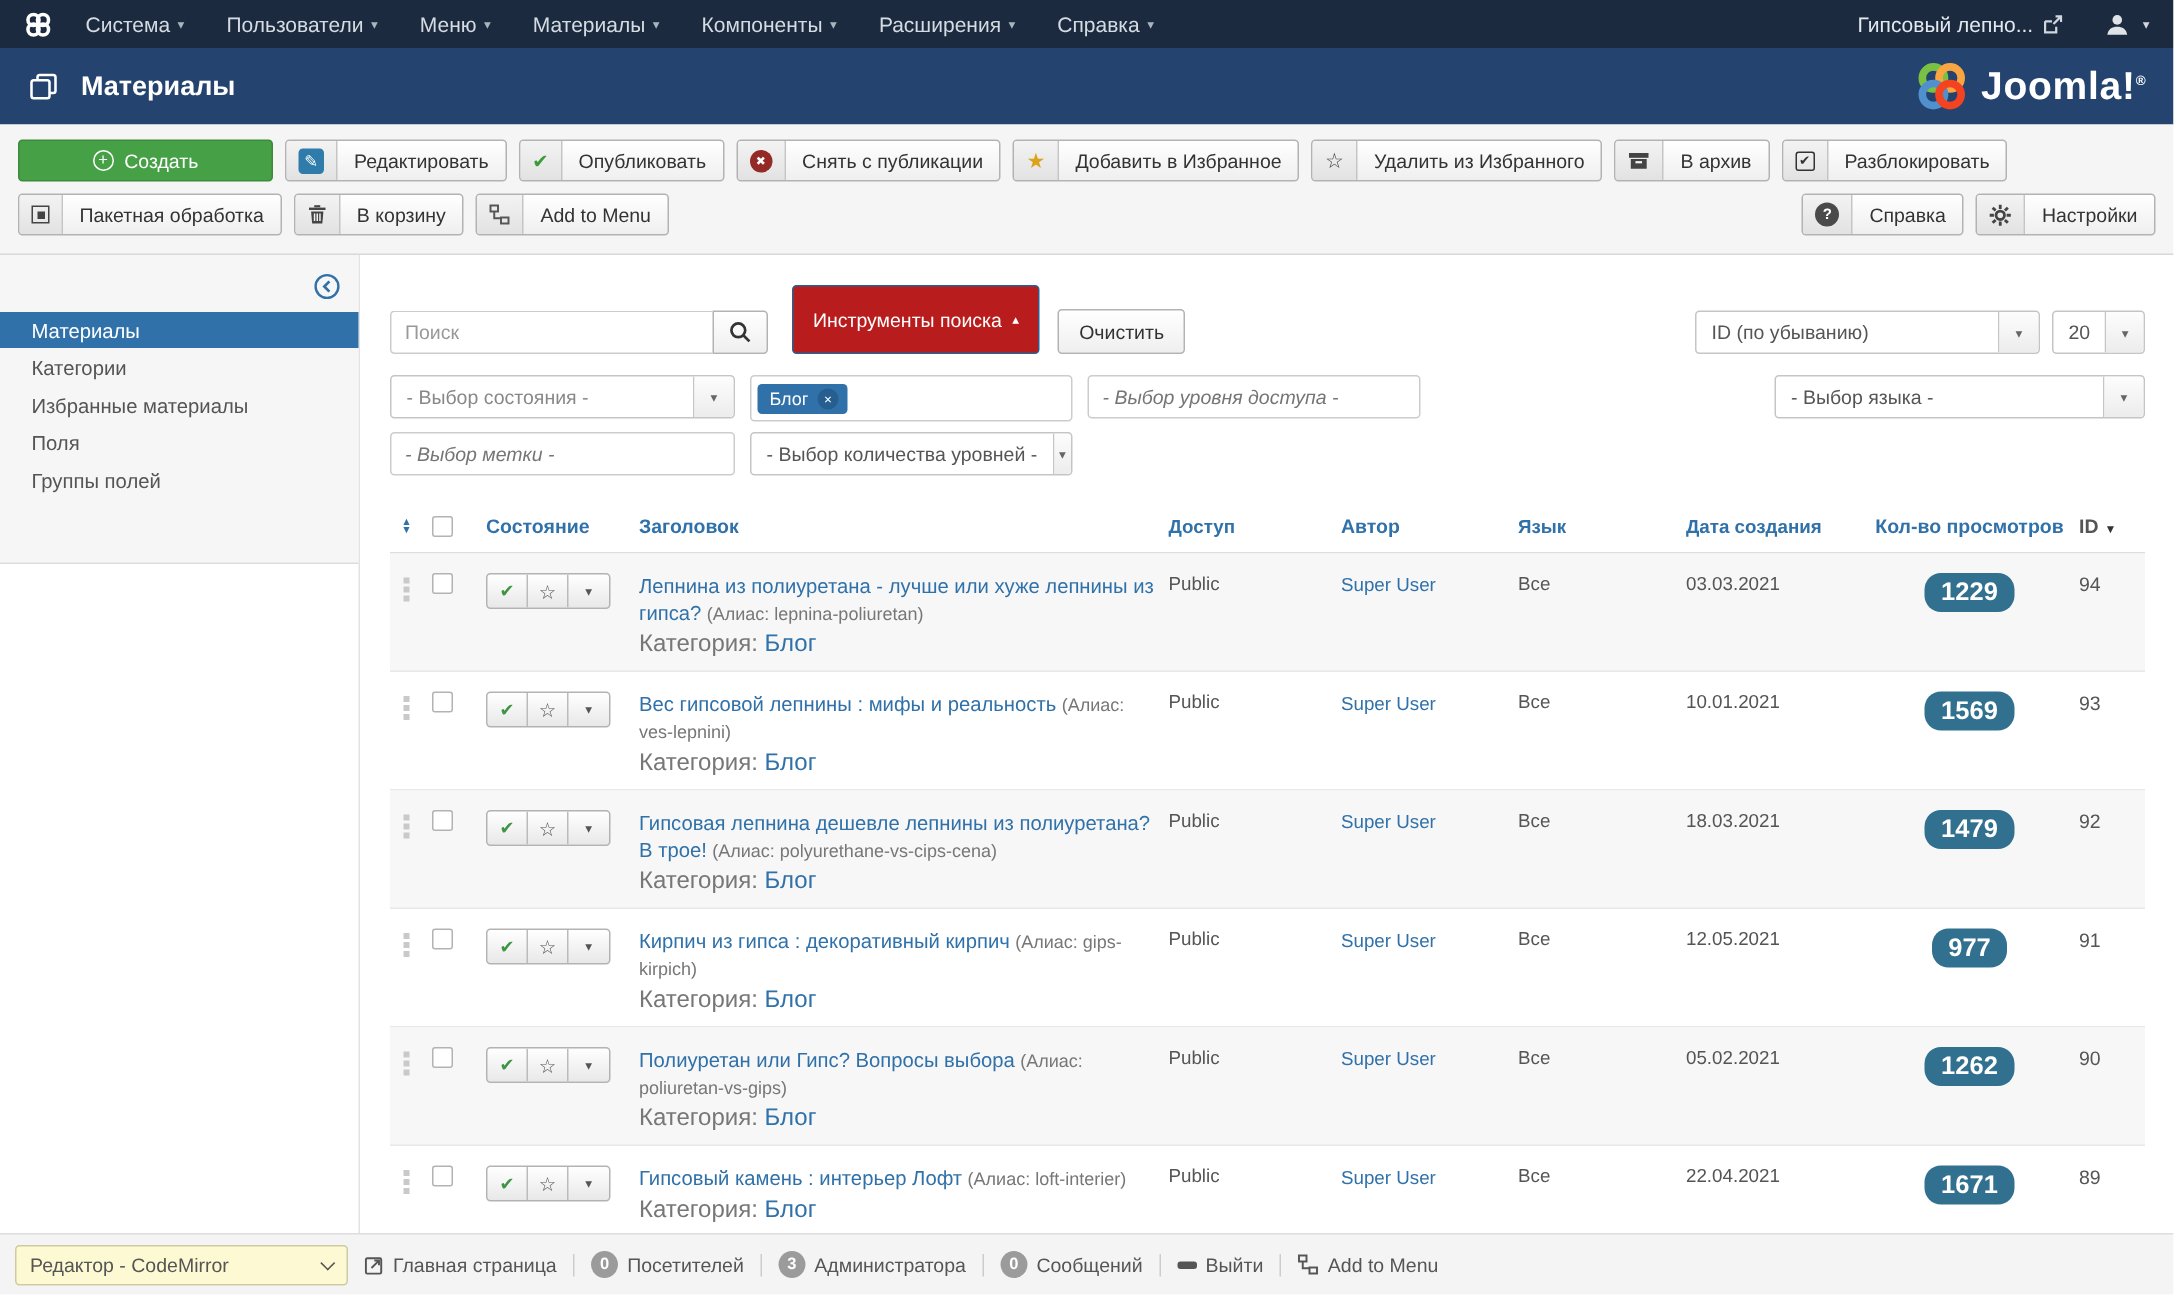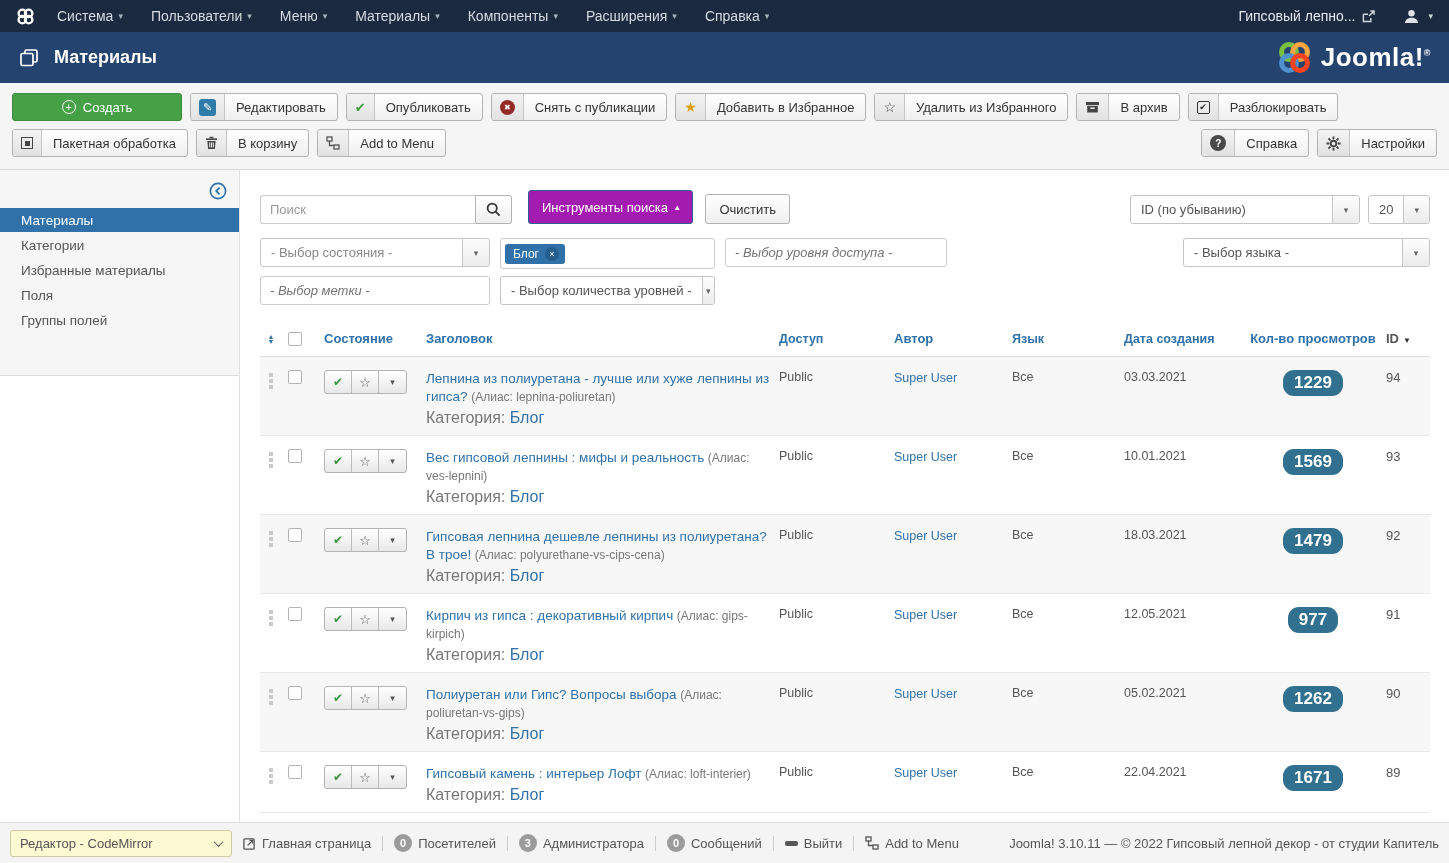--- a/index.html
+++ b/index.html
@@ -53,21 +53,21 @@
   .side-item.active { background:#3071a9; color:#fff; }
 
   main.content { flex:1; padding:20px 19px 0 20px; overflow:hidden; }
 
   
   .searchrow { display:flex; align-items:flex-end; margin-bottom:14px; }
   .search-box { display:flex; }
   .search-box input { width:215px; height:29px; border:1px solid #ccc; border-right:none; border-radius:3px 0 0 3px; padding:0 9px; font-size:13px; color:#555; font-family:"Liberation Sans",sans-serif; outline:none; }
   .search-box input::placeholder { color:#999; }
   .search-btn { width:37px; height:29px; border:1px solid #b3b3b3; border-radius:0 3px 3px 0; background:linear-gradient(#fff,#efefef); display:flex; align-items:center; justify-content:center; cursor:pointer; }
-  .tools-btn { margin-left:16px; height:34px; background:#a21caf; border:1px solid #2a5f91; border-radius:3px; color:#fff; font-size:13px; padding:0 13px; display:inline-flex; align-items:center; gap:7px; cursor:pointer; }
+  .tools-btn { margin-left:16px; height:46px; background:#b91c1c; border:1px solid #2a5f91; border-radius:3px; color:#fff; font-size:13px; padding:0 13px; display:inline-flex; align-items:center; gap:7px; cursor:pointer; }
   .tools-btn .car { font-size:9px; }
   .clear-btn { margin-left:12px; height:30px; border:1px solid #b3b3b3; border-radius:3px; background:linear-gradient(#fff,#efefef); font-size:13px; color:#333; padding:0 13px; display:inline-flex; align-items:center; cursor:pointer; }
   .searchrow .right { margin-left:auto; display:flex; gap:8px; }
 
   .sel { display:inline-flex; align-items:stretch; height:29px; border:1px solid #c5c5c5; border-radius:3px; background:#fff; cursor:pointer; }
   .sel .val { display:flex; align-items:center; padding:0 10px; font-size:13px; color:#555; white-space:nowrap; flex:1; }
   .sel .carseg { width:27px; display:flex; align-items:center; justify-content:center; border-left:1px solid #c5c5c5; background:linear-gradient(#fdfdfd,#ececec); color:#666; font-size:9px; border-radius:0 3px 3px 0; }
   .sel.s-sort { width:230px; }
   .sel.s-size { width:62px; }
   .sel .val.ph { color:#888; }
@@ -661,16 +661,15 @@
       </span>
     <span class="vsep"></span>
     <span class="f-item">
       <svg width="14" height="14" viewBox="0 0 14 14">
           <rect x="1" y="1" width="5" height="4" stroke="#555" stroke-width="1.3" fill="none"></rect>
           <rect x="8" y="9" width="5" height="4" stroke="#555" stroke-width="1.3" fill="none"></rect>
           <path d="M3.5 5v4.5h4.5" stroke="#555" stroke-width="1.3" fill="none"></path>
         </svg>
       <span>Add to Menu</span>
     </span>
-    <span class="f-right">Joomla! 3.10.11 — © 2022 Гипсовый лепной декор - от студии Капитель</span>
   </footer>
 
 </div>
 
 </body></html>

